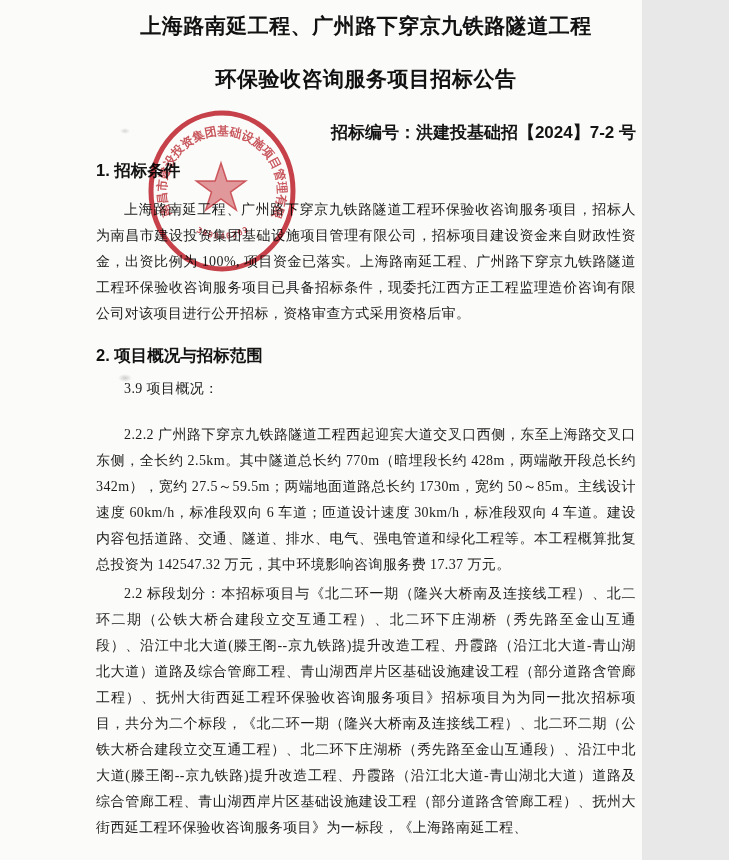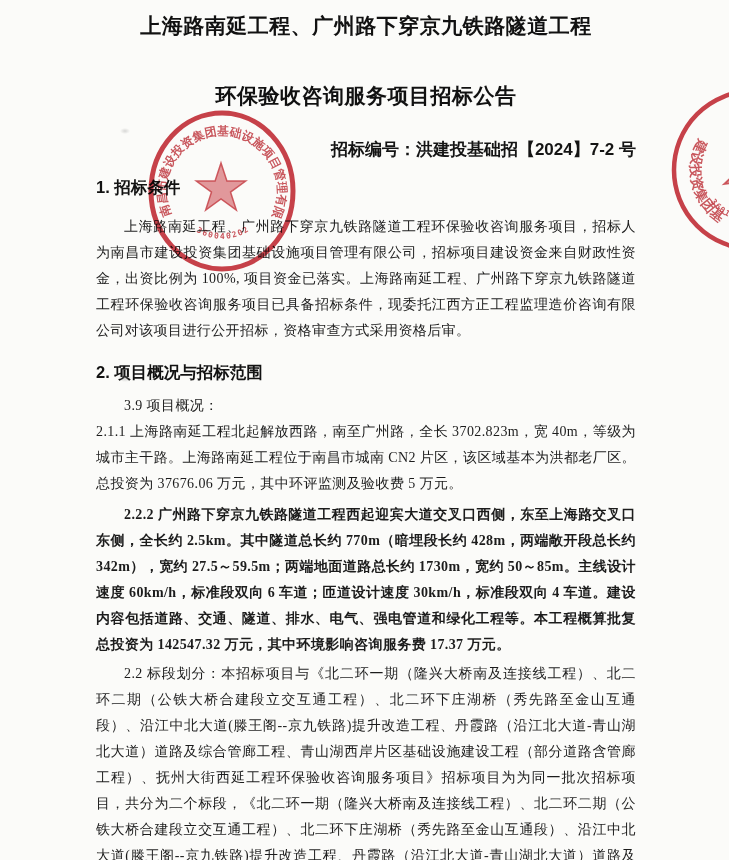--- a/index.html
+++ b/index.html
@@ -4,40 +4,40 @@
 <style>
   :root{
     --bg:#fbfbf9;
     --ink:#1c1c1c;
     --stamp:#c5323b;
   }
   html,body{margin:0;padding:0;}
   body{background:#e8e8e8;}
   .page{
     position:relative;
-    width:729px;height:860px;
+    width:642px;height:860px;
     background:var(--bg);
     overflow:hidden;
     font-family:"Liberation Serif","DejaVu Serif",serif;
     color:var(--ink);
   }
   .content{
     position:absolute;left:96px;top:0;width:540px;
   }
   .title{
     font-family:"Liberation Sans","DejaVu Sans",sans-serif;
     font-weight:700;
     font-size:21px;
     line-height:26px;
     text-align:center;
     letter-spacing:0.5px;
     color:#111;
   }
   .title-1{margin-top:13px;}
-  .title-2{margin-top:44px;}
+  .title-2{margin-top:27px;}
   .tender-no{
     font-family:"Liberation Sans","DejaVu Sans",sans-serif;
     font-weight:700;
     font-size:17px;
     line-height:24px;
     text-align:right;
     margin-top:29px;
     color:#141414;
   }
   .sec-heading{
@@ -54,21 +54,21 @@
     line-height:26px;
     text-align:justify;
     letter-spacing:0.4px;
     margin:0;
     color:var(--ink);
   }
   .indent{text-indent:2em;}
   .para-1{margin-top:15px;}
   .para-21{margin-top:9px;}
   .para-211{margin-top:0;}
-  .para-222{margin-top:5px;font-weight:bold;}
+  .para-222{margin-top:20px;}
   .para-22{margin-top:3px;}
 
   .stamp{
     position:absolute;
     mix-blend-mode:multiply;
     opacity:0.92;
     pointer-events:none;
   }
   .stamp-main{left:146px;top:108px;width:156px;height:166px;}
   .stamp-edge{left:668px;top:86px;width:176px;height:176px;}
@@ -95,21 +95,20 @@
     <div class="tender-no">招标编号：洪建投基础招【2024】7-2 号</div>
 
     <div class="sec-heading sec-heading-1">1. 招标条件</div>
 
     <p class="body-para indent para-1">上海路南延工程、广州路下穿京九铁路隧道工程环保验收咨询服务项目，招标人为南昌市建设投资集团基础设施项目管理有限公司，招标项目建设资金来自财政性资金，出资比例为 100%, 项目资金已落实。上海路南延工程、广州路下穿京九铁路隧道工程环保验收咨询服务项目已具备招标条件，现委托江西方正工程监理造价咨询有限公司对该项目进行公开招标，资格审查方式采用资格后审。</p>
 
     <div class="sec-heading sec-heading-2">2. 项目概况与招标范围</div>
 
     <p class="body-para indent para-21">3.9 项目概况：</p>
 
-    <p class="body-para para-211">2.1.1 上海路南延工程北起解放西路，南至广州路，全长 3702.823m，宽 40m，等级为城市主干路。上海路南延工程位于南昌市城南 CN2 片区，该区域基本为洪都老厂区。总投资为 37676.06 万元，其中环评监测及验收费 5 万元。</p>
 
     <p class="body-para indent para-222">2.2.2 广州路下穿京九铁路隧道工程西起迎宾大道交叉口西侧，东至上海路交叉口东侧，全长约 2.5km。其中隧道总长约 770m（暗埋段长约 428m，两端敞开段总长约 342m），宽约 27.5～59.5m；两端地面道路总长约 1730m，宽约 50～85m。主线设计速度 60km/h，标准段双向 6 车道；匝道设计速度 30km/h，标准段双向 4 车道。建设内容包括道路、交通、隧道、排水、电气、强电管道和绿化工程等。本工程概算批复总投资为 142547.32 万元，其中环境影响咨询服务费 17.37 万元。</p>
 
     <p class="body-para indent para-22">2.2 标段划分：本招标项目与《北二环一期（隆兴大桥南及连接线工程）、北二环二期（公铁大桥合建段立交互通工程）、北二环下庄湖桥（秀先路至金山互通段）、沿江中北大道(滕王阁--京九铁路)提升改造工程、丹霞路（沿江北大道-青山湖北大道）道路及综合管廊工程、青山湖西岸片区基础设施建设工程（部分道路含管廊工程）、抚州大街西延工程环保验收咨询服务项目》招标项目为为同一批次招标项目，共分为二个标段，《北二环一期（隆兴大桥南及连接线工程）、北二环二期（公铁大桥合建段立交互通工程）、北二环下庄湖桥（秀先路至金山互通段）、沿江中北大道(滕王阁--京九铁路)提升改造工程、丹霞路（沿江北大道-青山湖北大道）道路及综合管廊工程、青山湖西岸片区基础设施建设工程（部分道路含管廊工程）、抚州大街西延工程环保验收咨询服务项目》为一标段，《上海路南延工程、</p>
 
   </div>
 
   <svg class="stamp stamp-main" viewBox="0 0 156 166" xmlns="http://www.w3.org/2000/svg" aria-hidden="true">
     <defs>
       <path id="arcMainText" d="M 25.2,106.7 A 56,56 0 1 1 126.8,106.7" fill="none"></path>

